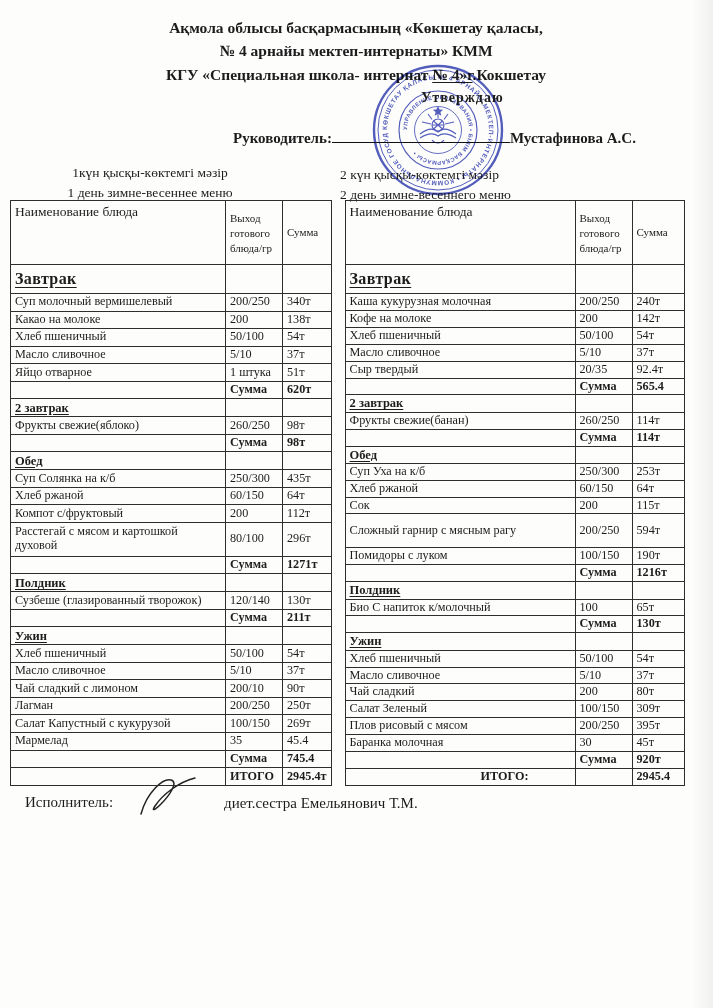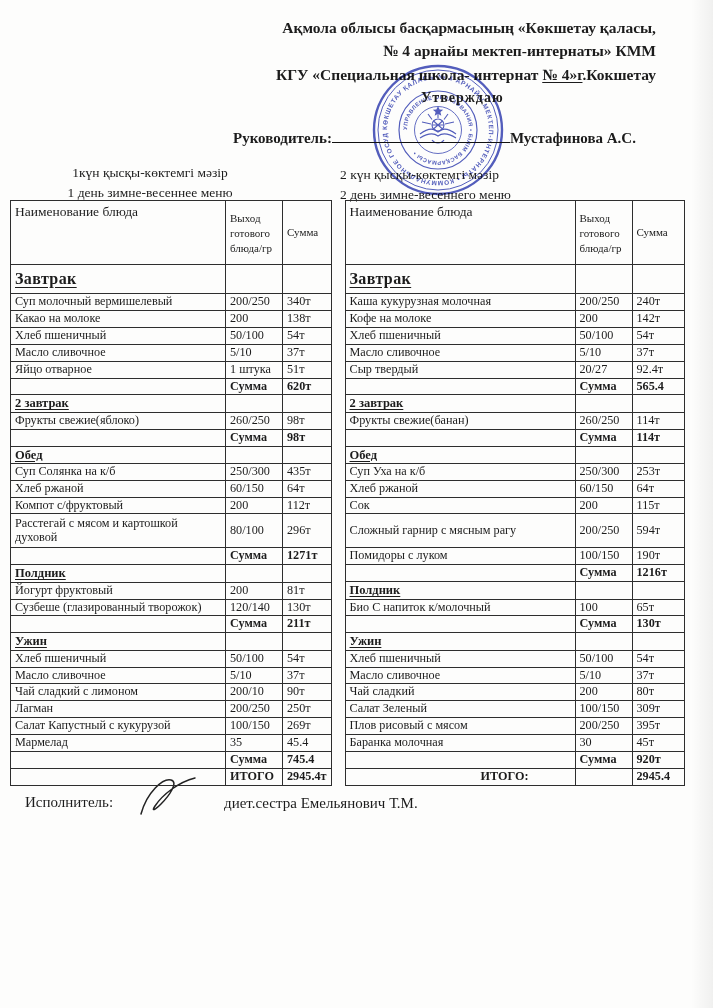--- a/index.html
+++ b/index.html
@@ -5,21 +5,21 @@
   html,body{margin:0;padding:0;}
   body{
     width:713px;height:1008px;position:relative;overflow:hidden;
     background:#fdfdfc;
     font-family:"Liberation Serif","DejaVu Serif",serif;
     color:#1c1c1c;
   }
   .scan-shade{position:absolute;right:0;top:0;width:22px;height:100%;
     background:linear-gradient(to right,rgba(0,0,0,0),rgba(0,0,0,0.05));}
   
-  .org-header{position:absolute;top:16px;left:56px;width:600px;text-align:right;
+  .org-header{position:absolute;top:16px;left:56px;width:600px;text-align:center;
     font-weight:bold;font-size:15.5px;line-height:1.5;}
   .org-header .u{text-decoration:underline;text-underline-offset:2px;}
   .approve{position:absolute;left:421px;top:90px;font-weight:bold;font-size:14px;
     letter-spacing:1px;z-index:3;}
   .head-line{position:absolute;left:233px;top:129px;font-size:15px;font-weight:bold;
     white-space:nowrap;z-index:3;}
   .sig-rule{display:inline-block;width:178px;border-bottom:1.6px solid #111;
     height:13px;vertical-align:baseline;}
   
   .stamp{position:absolute;left:370px;top:62px;z-index:2;mix-blend-mode:multiply;opacity:.88;}
@@ -198,25 +198,20 @@
           <td></td>
           <td class="sum-label">Сумма</td>
           <td class="sum-value">1271т</td>
         </tr>
         <tr class="r-section">
           <td class="section">Полдник</td>
           <td></td>
           <td></td>
         </tr>
         <tr class="r-item">
-          <td class="dish">Йогурт фруктовый</td>
-          <td class="out">200</td>
-          <td class="val">81т</td>
-        </tr>
-        <tr class="r-item">
           <td class="dish">Сузбеше  (глазированный творожок)</td>
           <td class="out">120/140</td>
           <td class="val">130т</td>
         </tr>
         <tr class="r-sum">
           <td></td>
           <td class="sum-label">Сумма</td>
           <td class="sum-value">211т</td>
         </tr>
         <tr class="r-section">
@@ -300,21 +295,21 @@
           <td class="out">50/100</td>
           <td class="val">54т</td>
         </tr>
         <tr class="r-item">
           <td class="dish">Масло сливочное</td>
           <td class="out">5/10</td>
           <td class="val">37т</td>
         </tr>
         <tr class="r-item">
           <td class="dish">Сыр твердый</td>
-          <td class="out">20/27</td>
+          <td class="out">20/35</td>
           <td class="val">92.4т</td>
         </tr>
         <tr class="r-sum">
           <td></td>
           <td class="sum-label">Сумма</td>
           <td class="sum-value">565.4</td>
         </tr>
         <tr class="r-section">
           <td class="section">2 завтрак</td>
           <td></td>

